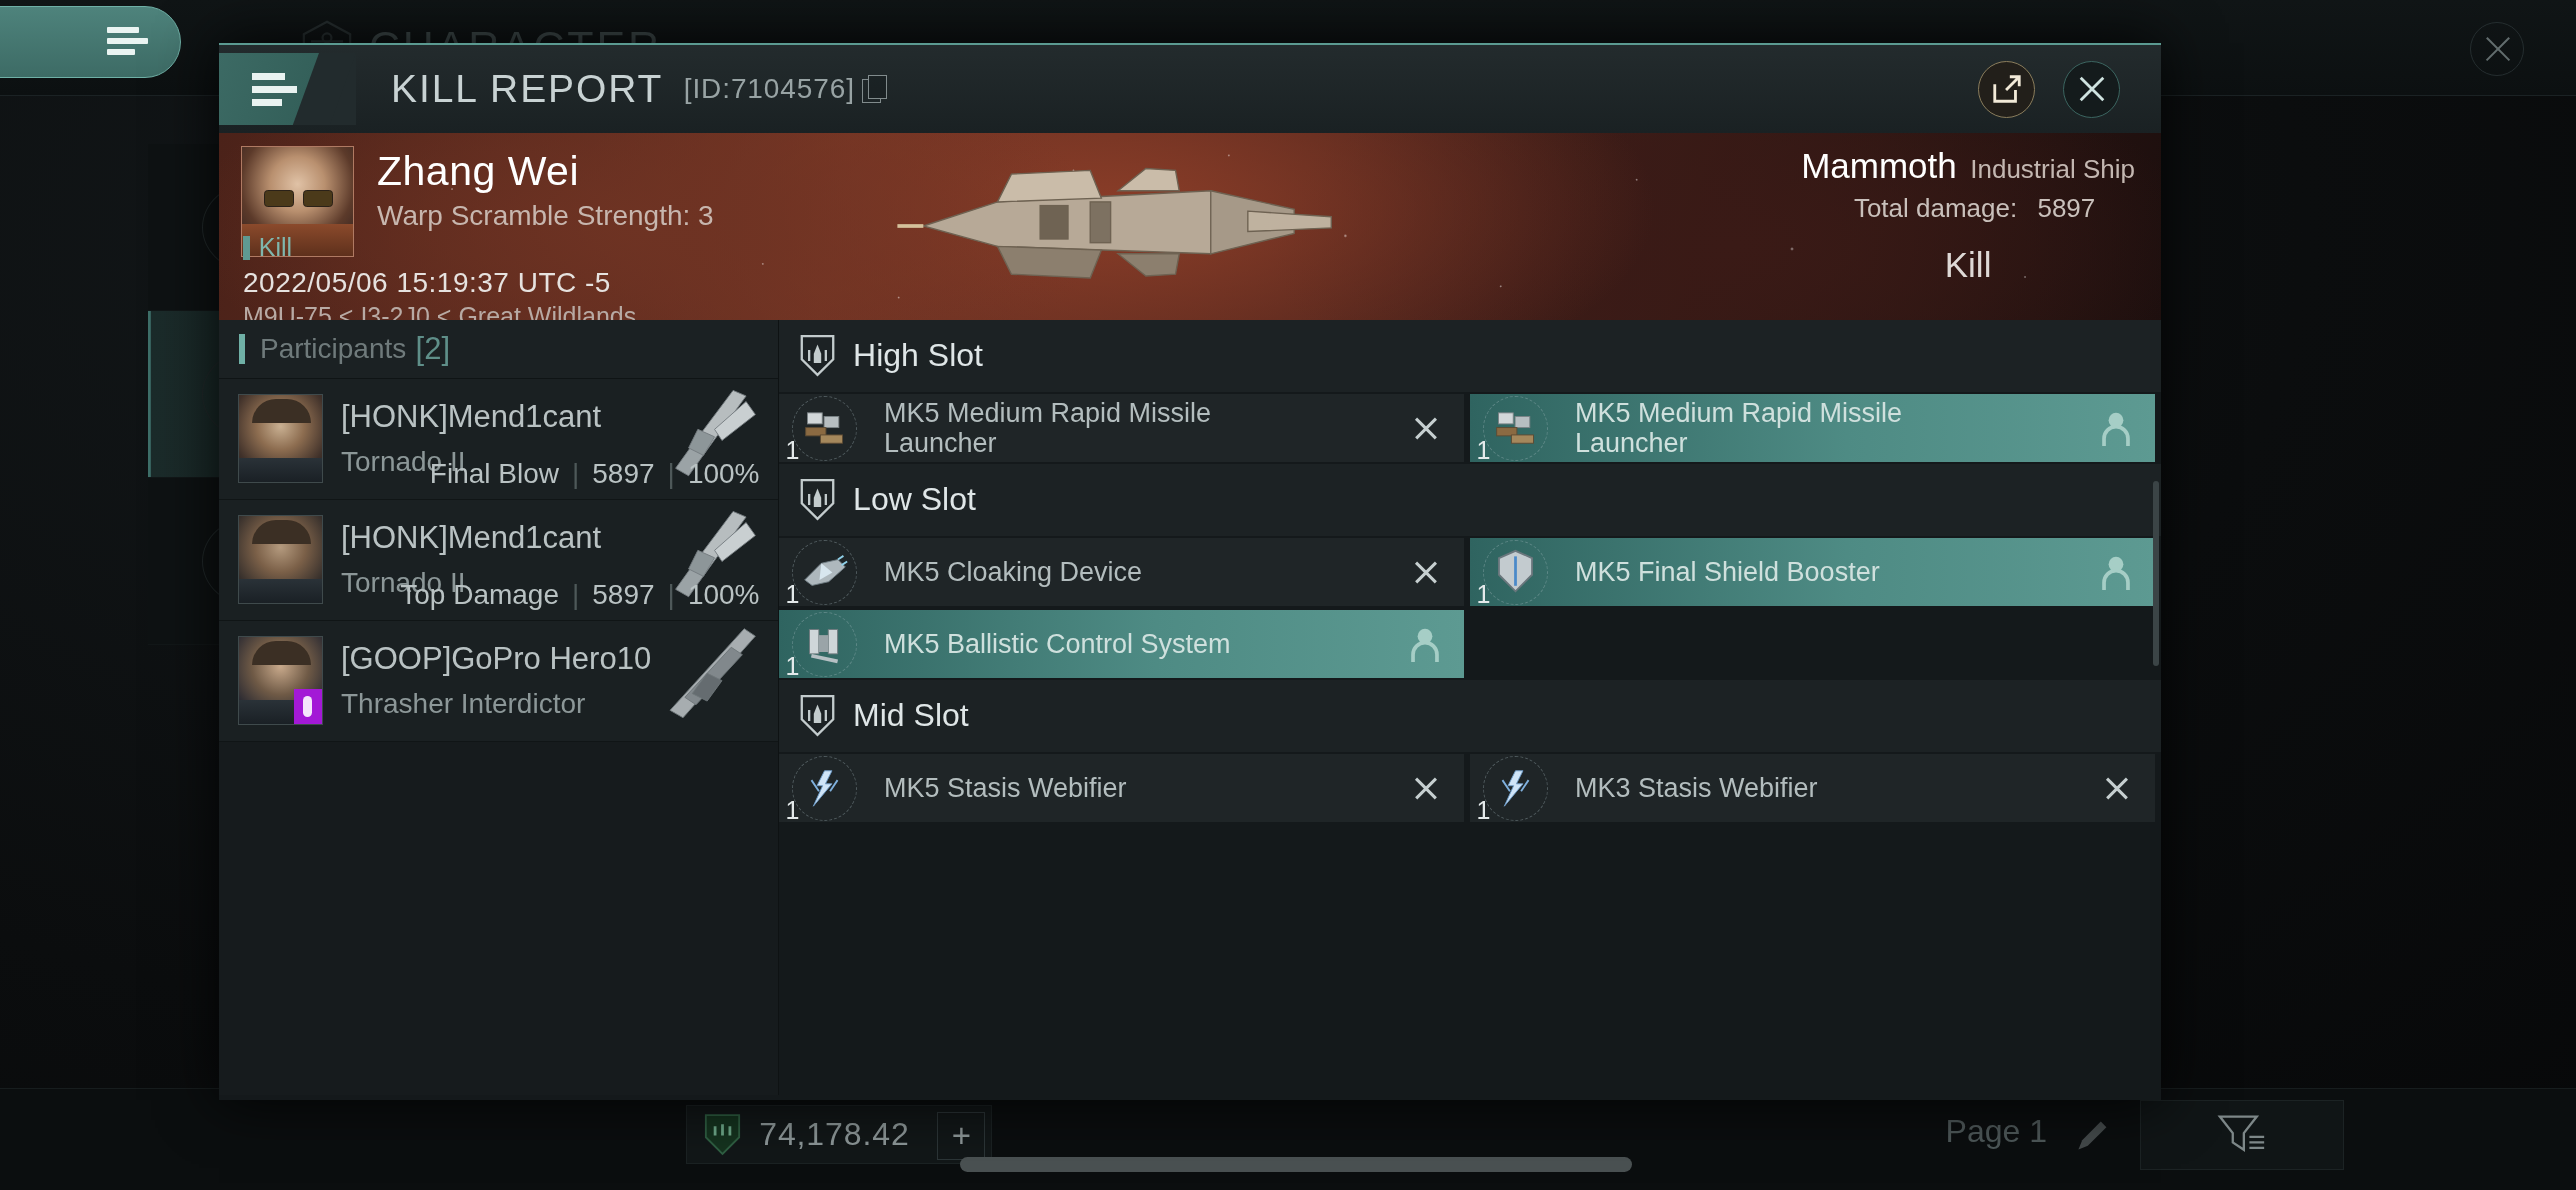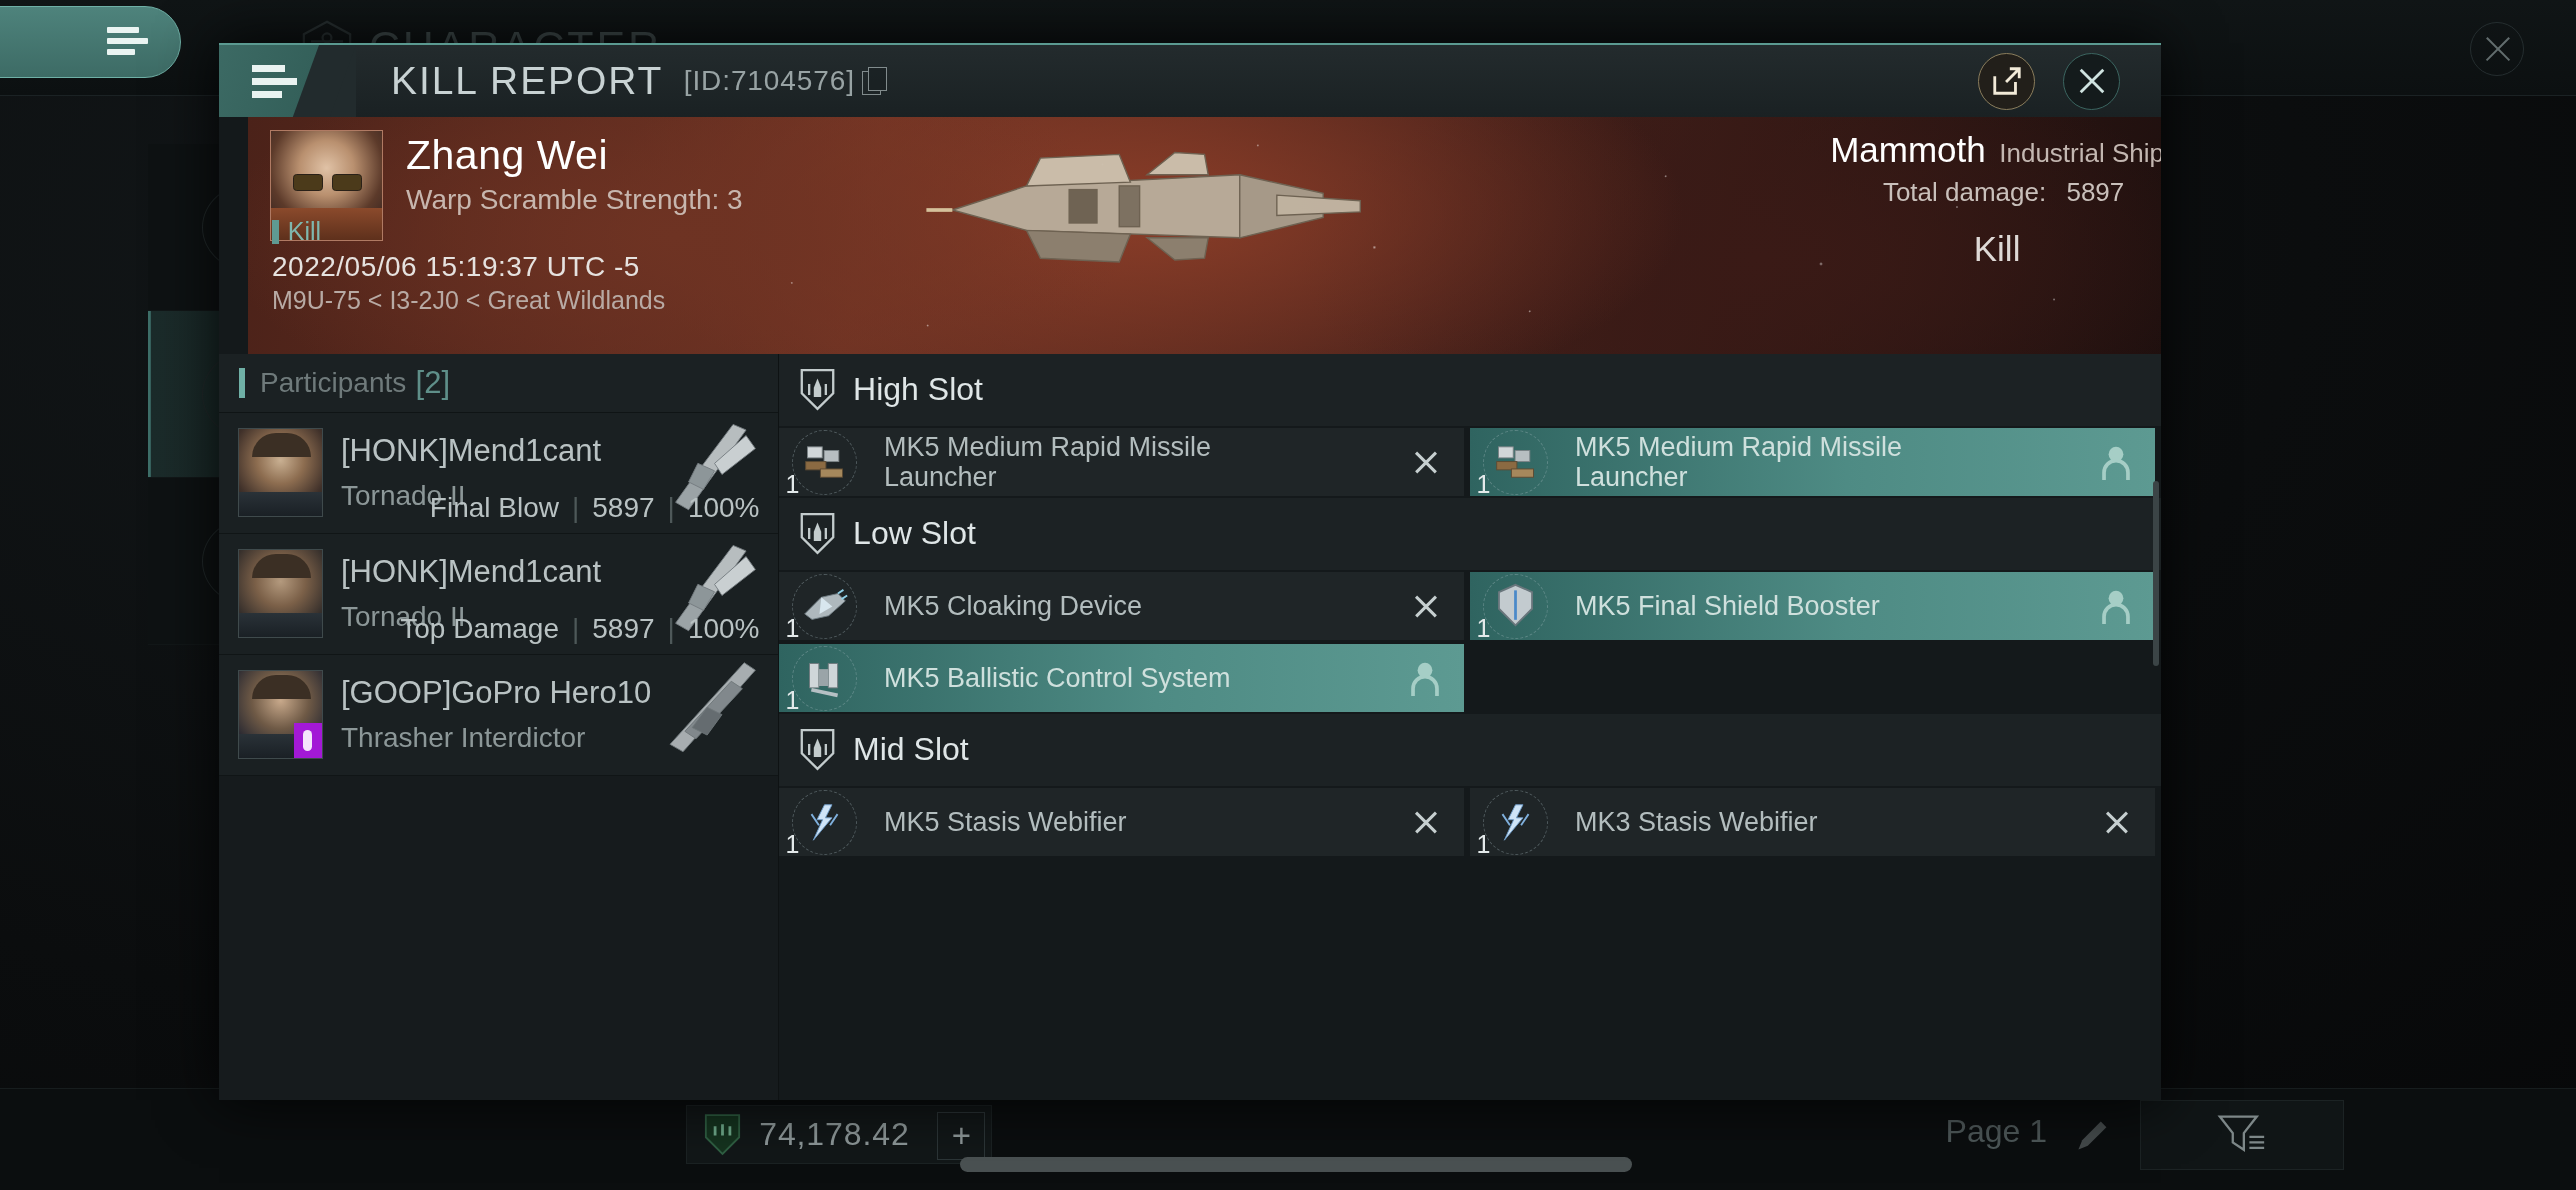--- a/index.html
+++ b/index.html
@@ -100,21 +100,21 @@
   
   #kill-report-modal {
     position:absolute; left:219px; top:43px; width:1942px; height:1057px;
     background:#14191b;
     border-top:2.8px solid #5b9a91;
     box-shadow: 0 0 56px rgba(0,0,0,.85);
     overflow:hidden;
   }
 
   .kr-header {
-    position:relative; height:72px; width:100%;
+    position:relative; height:88px; width:100%;
     background:linear-gradient(180deg,#232b2d 0%,#1a2123 100%);
     display:flex; align-items:center;
   }
   .kr-ham-box {
     width:137px; height:72px; position:relative; flex:0 0 auto;
     background:linear-gradient(110deg,#3c6a64 0%,#34605a 62%, #2b4f4b 63%, #222b2d 64%);
   }
   .kr-ham-box .skew {
     position:absolute; right:0; top:0; width:37px; height:72px;
     background:#222b2d; transform: skewX(-20deg); transform-origin: top right;
@@ -138,28 +138,27 @@
   .kr-actions { margin-left:auto; display:flex; align-items:center; gap:28px; padding-right:41px; }
   .kr-round {
     width:57px; height:57px; border-radius:50%; position:relative;
     display:flex; align-items:center; justify-content:center;
   }
   .kr-round.share { border:1.9px solid #8a7d5c; background:#221f1a; }
   .kr-round.close { border:1.9px solid #3b6560; background:#141b1c; }
 
   
   .kr-banner {
-    position:relative; height:237px; width:100%;
+    position:relative; height:187px; width:100%;
     background:
       radial-gradient(ellipse 649px 278px at 22% 50%, #6e3323 0%, rgba(110,51,35,0) 70%),
       radial-gradient(ellipse 835px 334px at 46% 40%, #8a3d28 0%, rgba(138,61,40,0) 65%),
       radial-gradient(ellipse 649px 278px at 78% 60%, #3a1a16 0%, rgba(58,26,22,0) 72%),
       linear-gradient(100deg,#4b2219 0%, #6d3223 32%, #45201a 62%, #1d0f0e 100%);
     overflow:hidden;
-    margin-left:29px;
   }
   .stars { position:absolute; inset:0; opacity:.55;
     background-image:
       radial-gradient(1.4px 1.4px at 12% 30%, #fff, transparent),
       radial-gradient(1.4px 1.4px at 28% 70%, #fff, transparent),
       radial-gradient(1.4px 1.4px at 44% 20%, #fff, transparent),
       radial-gradient(1.9px 1.9px at 58% 55%, #fff, transparent),
       radial-gradient(1.4px 1.4px at 66% 82%, #fff, transparent),
       radial-gradient(1.4px 1.4px at 73% 25%, #fff, transparent),
       radial-gradient(1.9px 1.9px at 81% 62%, #fff, transparent),

